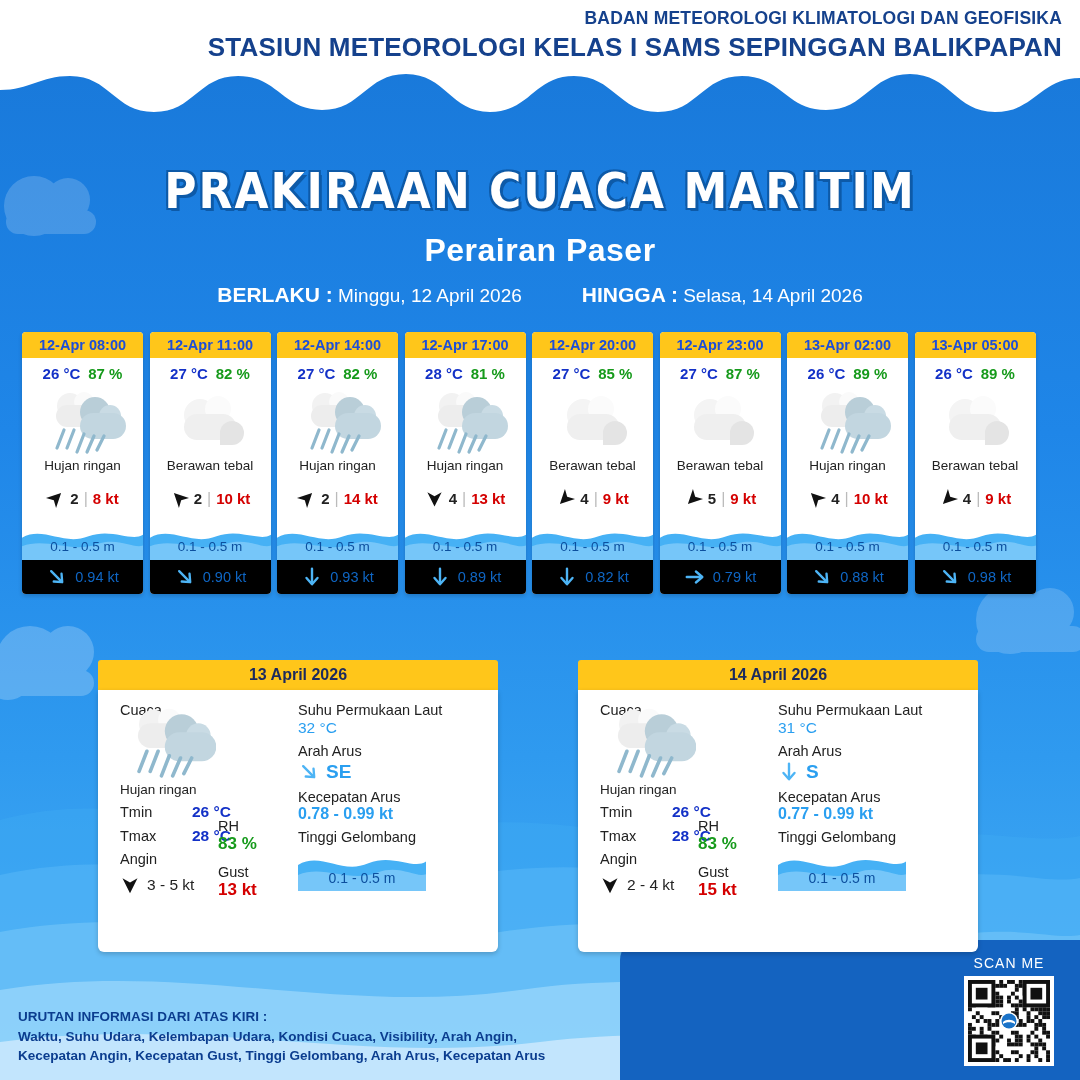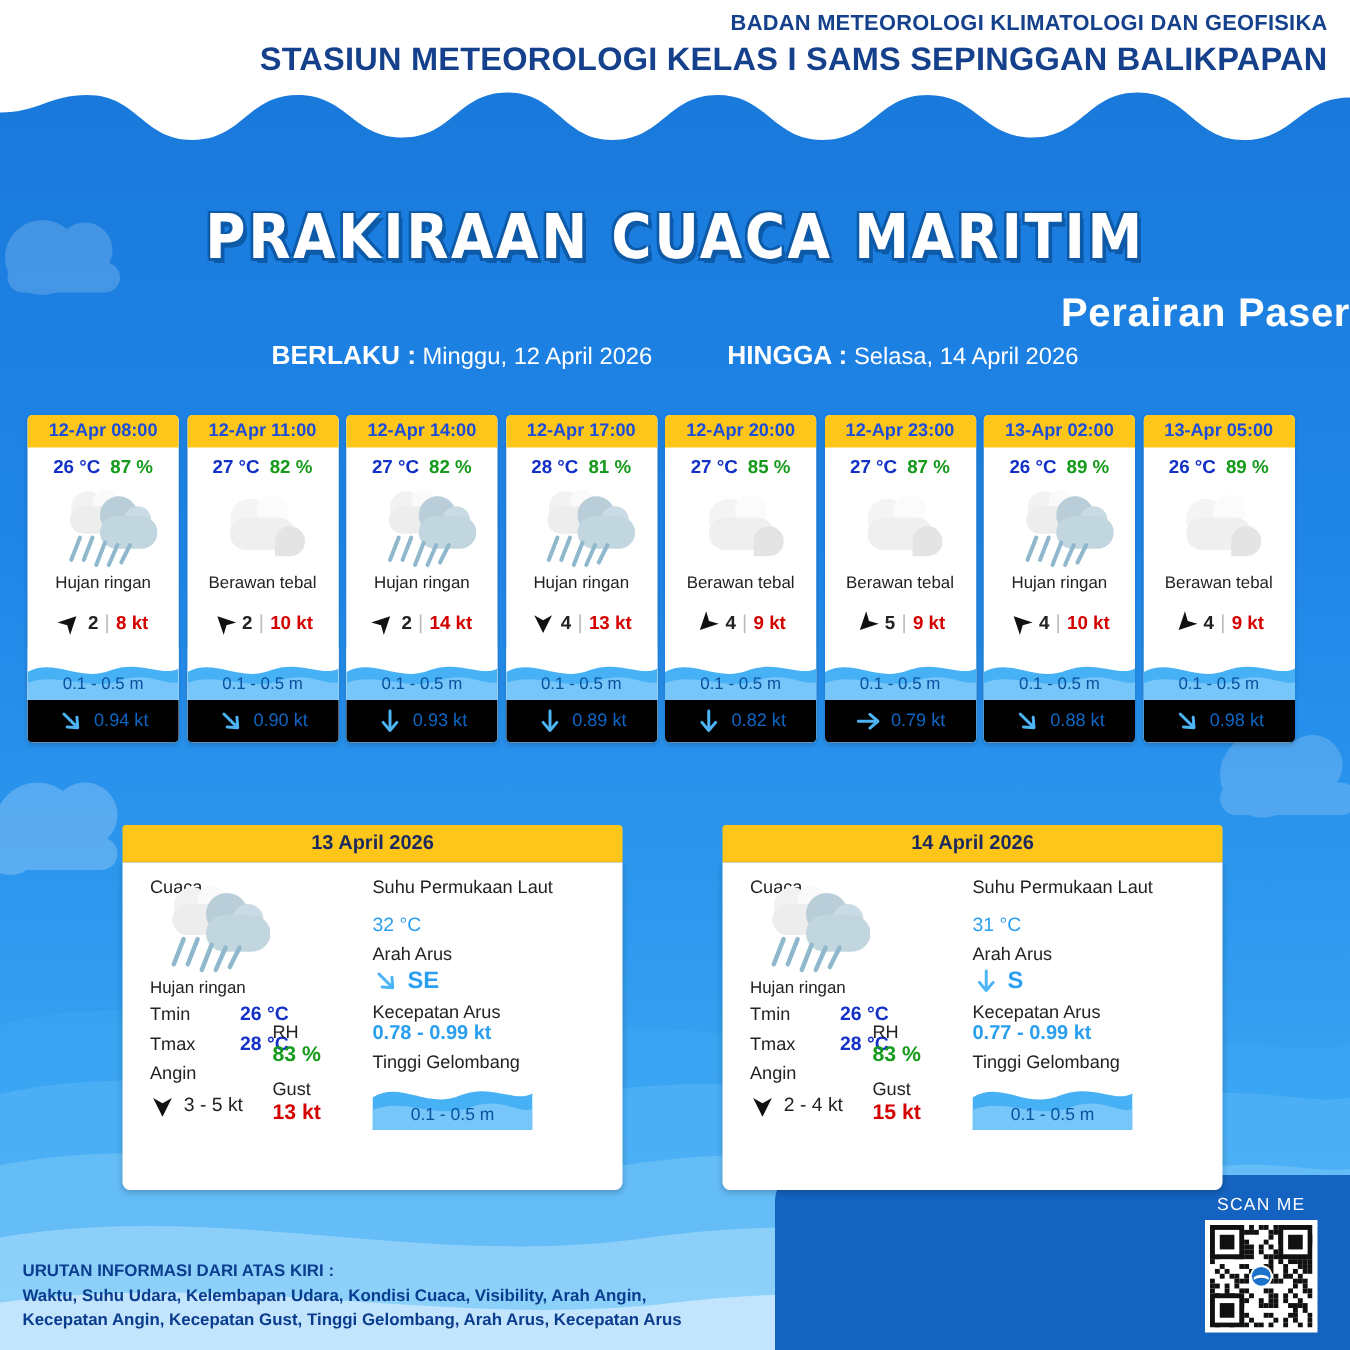--- a/index.html
+++ b/index.html
@@ -28,25 +28,25 @@
 
   
   .title-main {
     position:absolute; top:165px; left:0; width:1080px; text-align:center; z-index:7;
     font-size:44px; font-weight:bold; color:#ffffff; letter-spacing:2px;
     font-family:"DejaVu Sans", sans-serif;
     text-shadow:0 0 0 #0b4f9c, 3px 3px 0 #0d5aa8, -2px 2px 0 #0d5aa8, 2px -2px 0 #0d5aa8, -2px -2px 0 #0d5aa8;
     transform:scaleY(1.12);
   }
   .title-sub {
-    position:absolute; top:232px; left:0; width:1080px; text-align:right; z-index:7;
+    position:absolute; top:232px; left:0; width:1080px; text-align:center; z-index:7;
     font-size:32px; font-weight:bold; color:#ffffff; letter-spacing:.5px;
   }
   .valid-row {
-    position:absolute; top:273px; left:0; width:1080px; z-index:7;
+    position:absolute; top:283px; left:0; width:1080px; z-index:7;
     display:flex; justify-content:center; gap:60px; color:#ffffff; font-size:19px;
   }
   .valid-row b { font-size:21px; }
 
   
   .cards { position:absolute; top:332px; left:22px; width:1040px; z-index:7; display:flex; gap:6.5px; }
   .card { width:121px; background:#ffffff; border-radius:4px; overflow:hidden;
           box-shadow:0 2px 4px rgba(0,0,0,.18); }
   .card-time { background:#ffc61a; color:#1d4ed8; font-weight:bold; font-size:14.5px;
                text-align:center; padding:5px 0 5px; }
@@ -79,21 +79,21 @@
   .d-icon { height:62px; display:flex; align-items:flex-end; }
   .d-cond { font-size:13.5px; color:#222; margin-top:2px;}
   .kv { display:flex; align-items:baseline; gap:20px; margin-top:6px;}
   .kv .k { font-size:14.5px; color:#222; width:52px;}
   .kv .v-blue { color:#1331c7; font-weight:bold; font-size:15.5px;}
   .d-right { position:absolute; left:200px; top:12px; width:190px;}
   .d-right2 { position:absolute; left:120px; top:128px; width:90px;}
   .v-green { color:#169a1b; font-weight:bold; font-size:17px;}
   .v-red { color:#d40000; font-weight:bold; font-size:17px;}
   .v-cyan { color:#2a9ff0; font-weight:bold; font-size:16px;}
-  .sst { color:#2a9ff0; font-size:15.5px; margin:14px 0 6px 0;}
+  .sst { color:#2a9ff0; font-size:15.5px; margin:1px 0 6px 0;}
   .arus-row { display:flex; align-items:flex-end; gap:6px; margin:2px 0 6px 0;}
   .wave-badge { position:relative; width:128px; height:42px; margin-top:4px;}
   .wave-badge span { position:absolute; bottom:5px; width:100%; text-align:center; color:#0c4f9e; font-size:14px;}
   .angin-row { display:flex; align-items:center; gap:7px; margin-top:8px;}
   .footer-text { position:absolute; left:18px; bottom:14px; z-index:8; color:#0b3d8f; font-size:13.5px;
      font-weight:bold; line-height:1.45; }
   .scan-wrap { position:absolute; right:26px; bottom:14px; z-index:8; text-align:center; }
   .scan-me { color:#fff; font-size:14px; letter-spacing:1px; margin-bottom:5px;}
   .qr { width:90px; height:90px; background:#fff; padding:4px; }
   .qr-inner { width:100%; height:100%; position:relative; }

